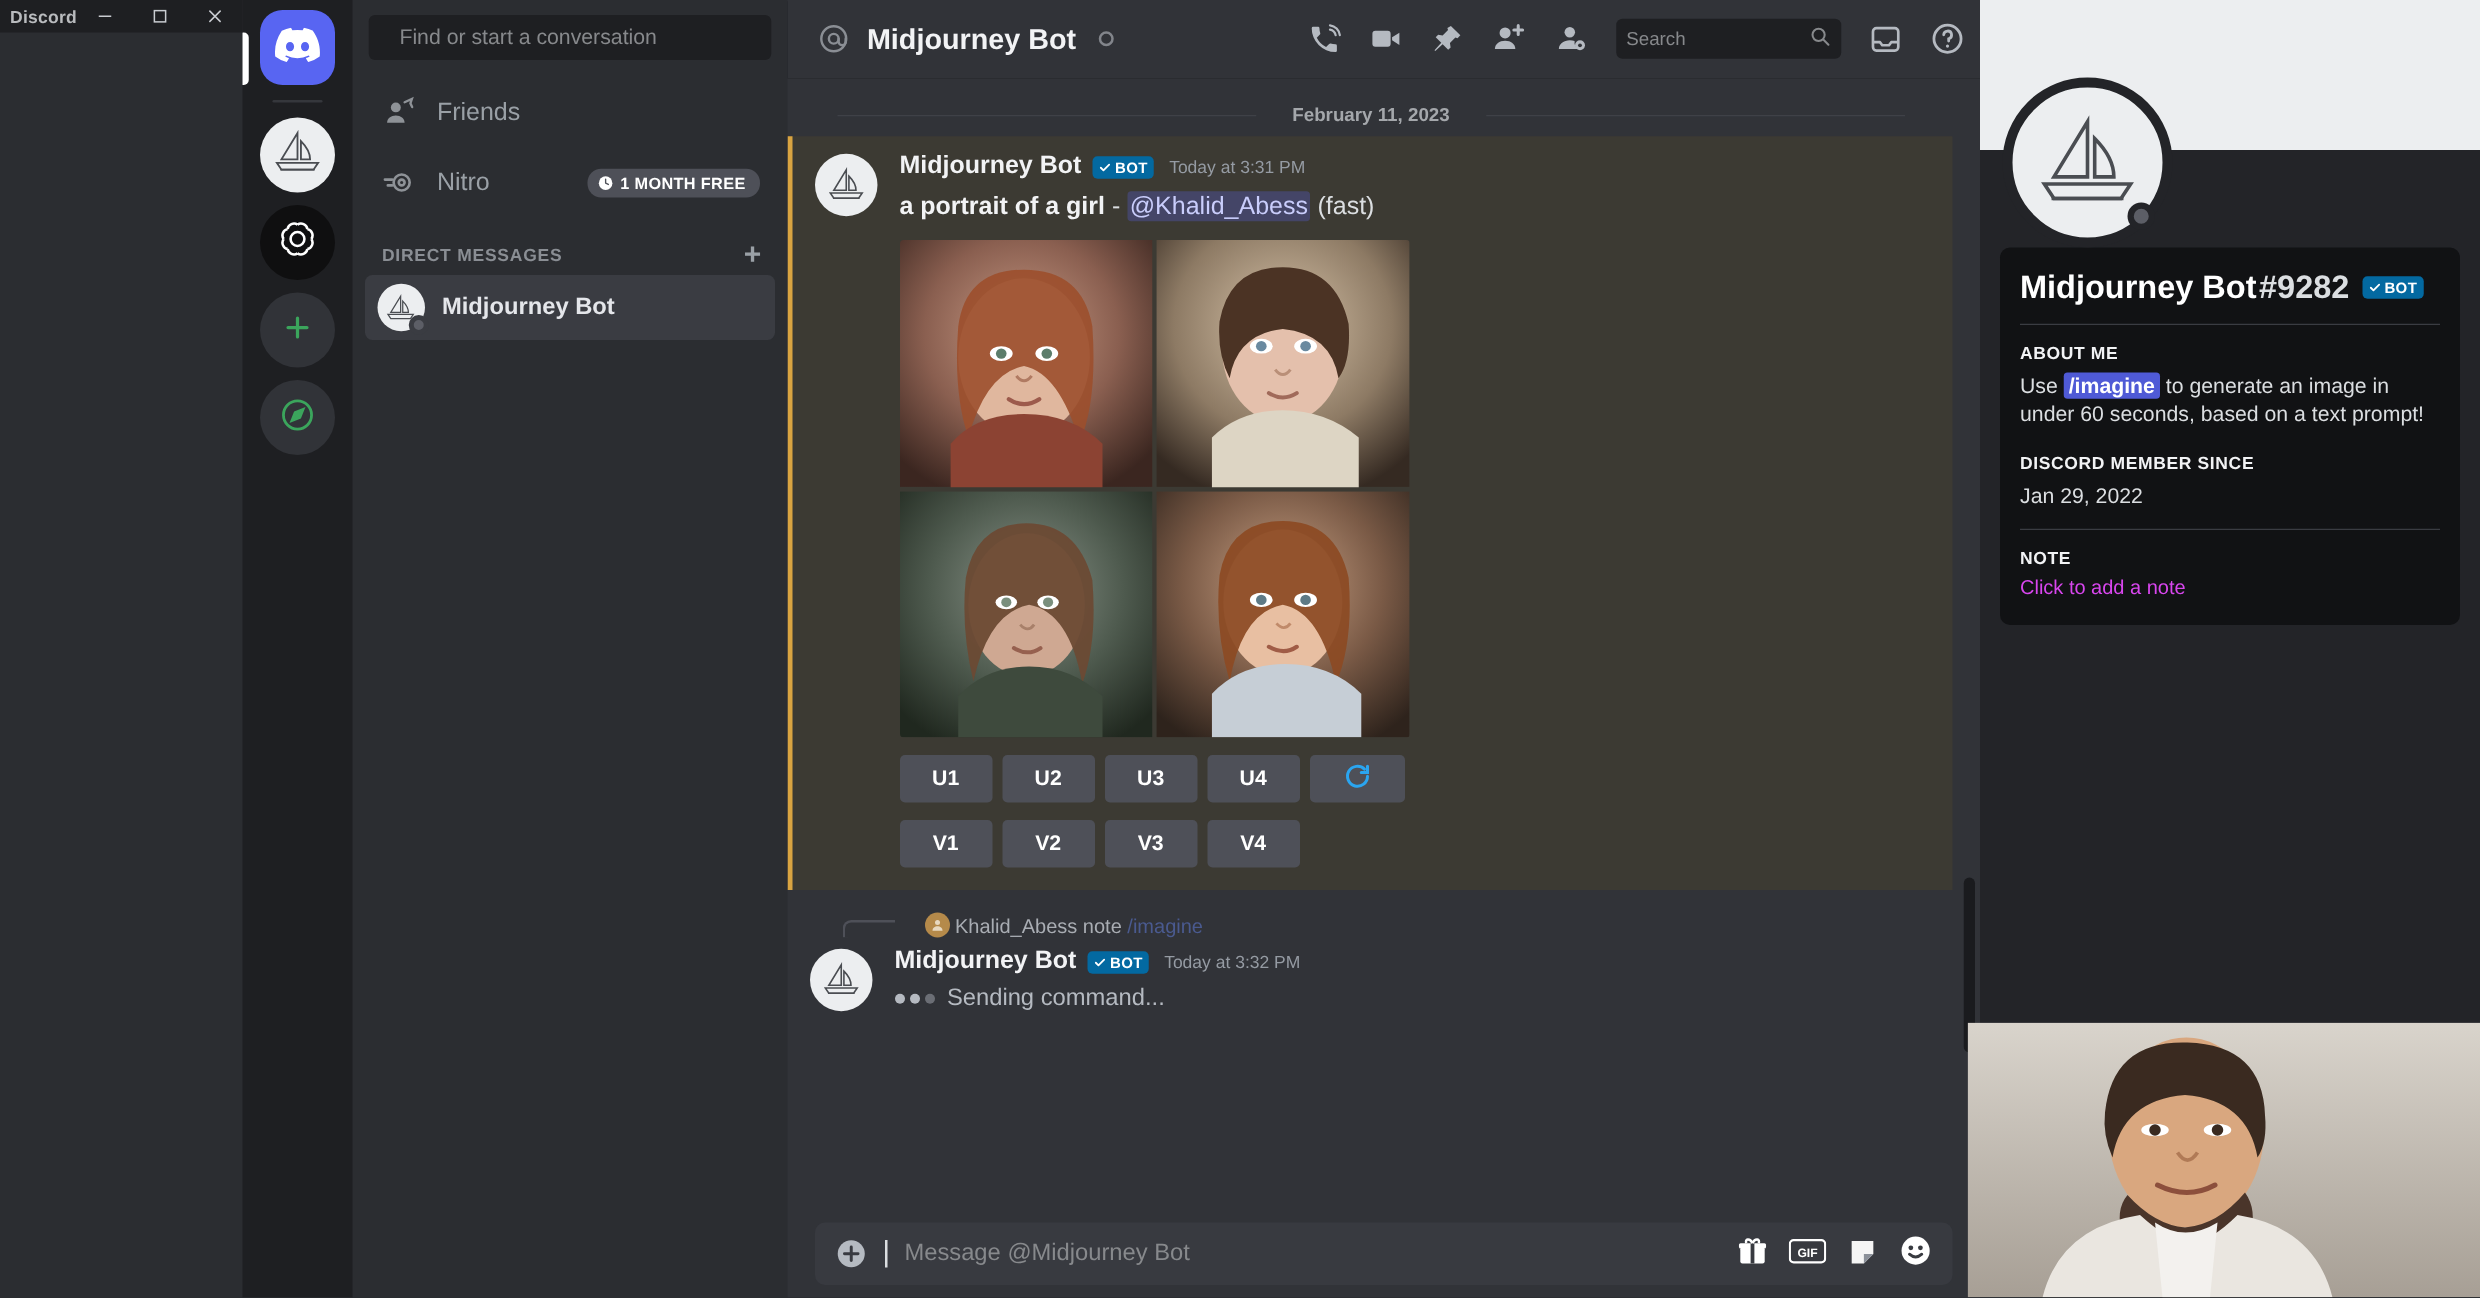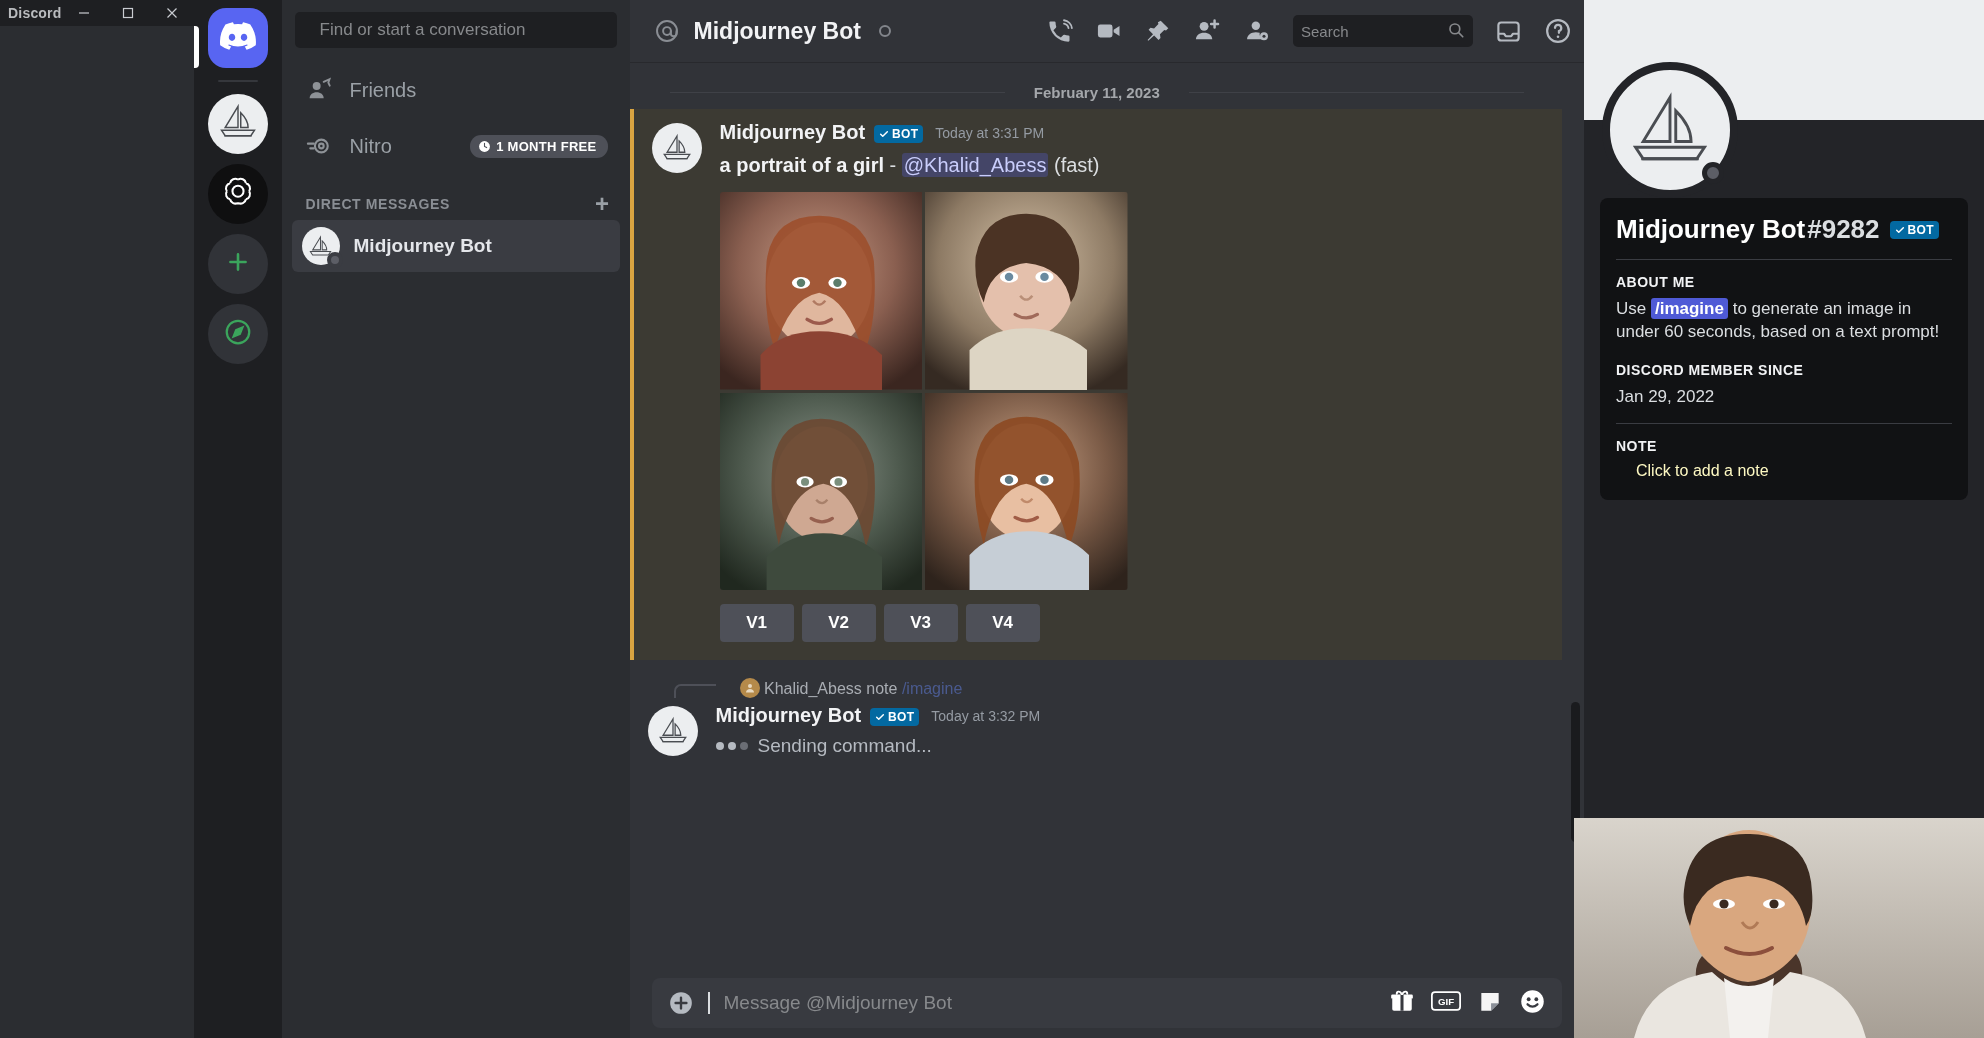--- a/index.html
+++ b/index.html
@@ -186,21 +186,21 @@
     background: #5c5e66; border: 5px solid #232428;
   }
   .pcard { margin: 78px 16px 0 16px; background: #111214; border-radius: 8px; padding: 16px 16px 20px 16px; }
   .pname { font-size: 26px; font-weight: bold; color: #fff; display: flex; align-items: baseline; gap: 10px; }
   .pname .disc { color: #dbdee1; font-weight: bold; }
   .pname .bot-tag { font-size: 12px; position: relative; top: -3px; }
   .phr { height: 1px; background: #3a3c42; margin: 14px 0 14px 0; }
   .plabel { font-size: 14px; font-weight: bold; color: #f2f3f5; letter-spacing: .5px; margin-bottom: 8px; }
   .pbody { font-size: 17px; color: #dbdee1; line-height: 1.35; }
   .pbody .code { background: #4f5ad6; color: #fff; border-radius: 3px; padding: 1px 4px; font-weight: 600; }
-  .pnote { font-size: 16px; color: #fef9c3; margin-top: 6px; cursor: text; margin-left: 20px; }
+  .pnote { font-size: 16px; color: #d946ef; margin-top: 6px; cursor: text; }
   .psection { margin-top: 18px; }
 
   
   .webcam {
     position: absolute; right: 0; bottom: 0; width: 410px; height: 220px;
     overflow: hidden; z-index: 30;
   }
 
   
   .scrollthumb {
@@ -528,20 +528,34 @@
                       <circle cx="83" cy="88" r="4.2" fill="#5e7a86"></circle>
                     <ellipse cx="118" cy="88" rx="9" ry="5.8" fill="#fff"></ellipse>
                       <circle cx="118" cy="88" r="4.2" fill="#5e7a86"></circle>
                     <path d="M95 107q6 7 11 0" stroke="#c08a6a" stroke-width="2.3" fill="none"></path>
                     <path d="M89 126q12 7 22 0" stroke="#a05c46" stroke-width="3.3" fill="none" stroke-linecap="round"></path>
                     <path d="M44 164q22-24 58-24t60 24v40H44z" fill="#c6ced6"></path>
                   </svg>
                 </div>
               </div>
 
+              <div class="btnrow">
+                <div class="mjbtn">U1</div>
+                <div class="mjbtn">U2</div>
+                <div class="mjbtn">U3</div>
+                <div class="mjbtn">U4</div>
+                <div class="mjbtn refresh">
+                  <span>
+                    <svg width="24" height="24" viewBox="0 0 24 24" fill="none" stroke="#2aa5f0" stroke-width="2.4" stroke-linecap="round">
+                      <path d="M20 12a8 8 0 1 1-2.4-5.7"></path>
+                        <path d="M20 4v5h-5"></path>
+                    </svg>
+                  </span>
+                </div>
+              </div>
 
               <div class="btnrow">
                 <div class="mjbtn">V1</div>
                 <div class="mjbtn">V2</div>
                 <div class="mjbtn">V3</div>
                 <div class="mjbtn">V4</div>
               </div>
             </div>
           </div>
         </div>

